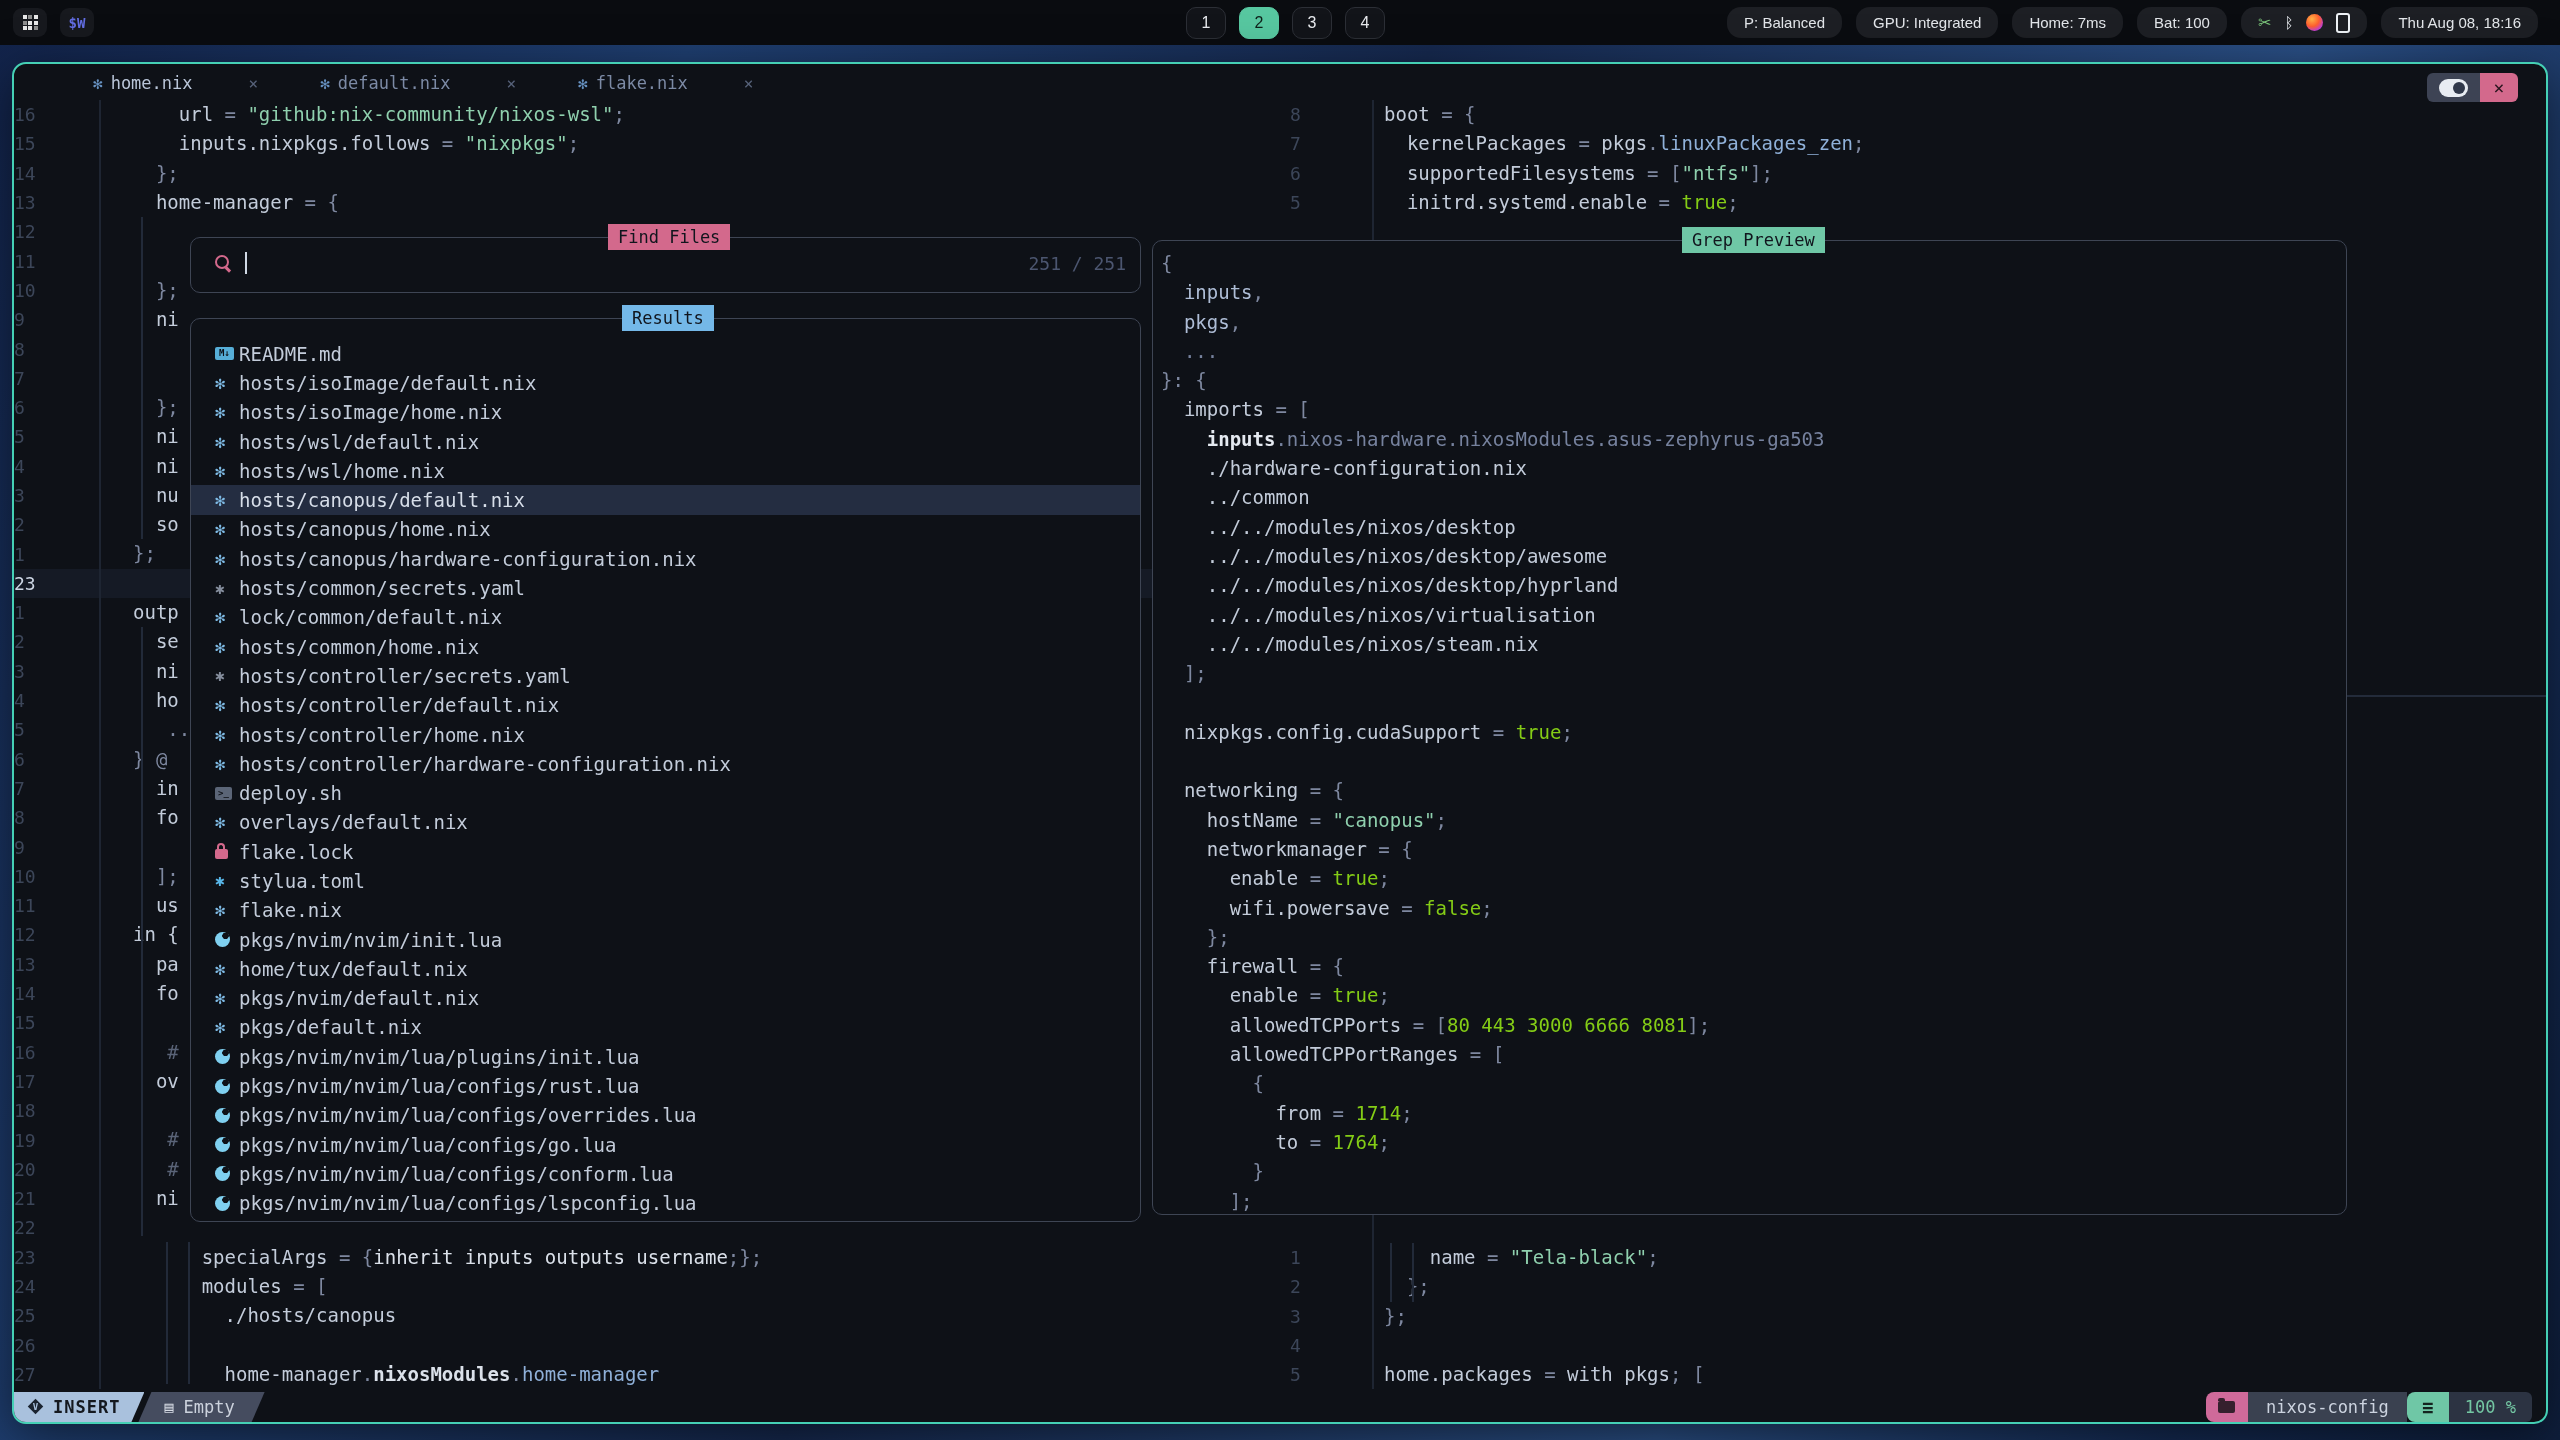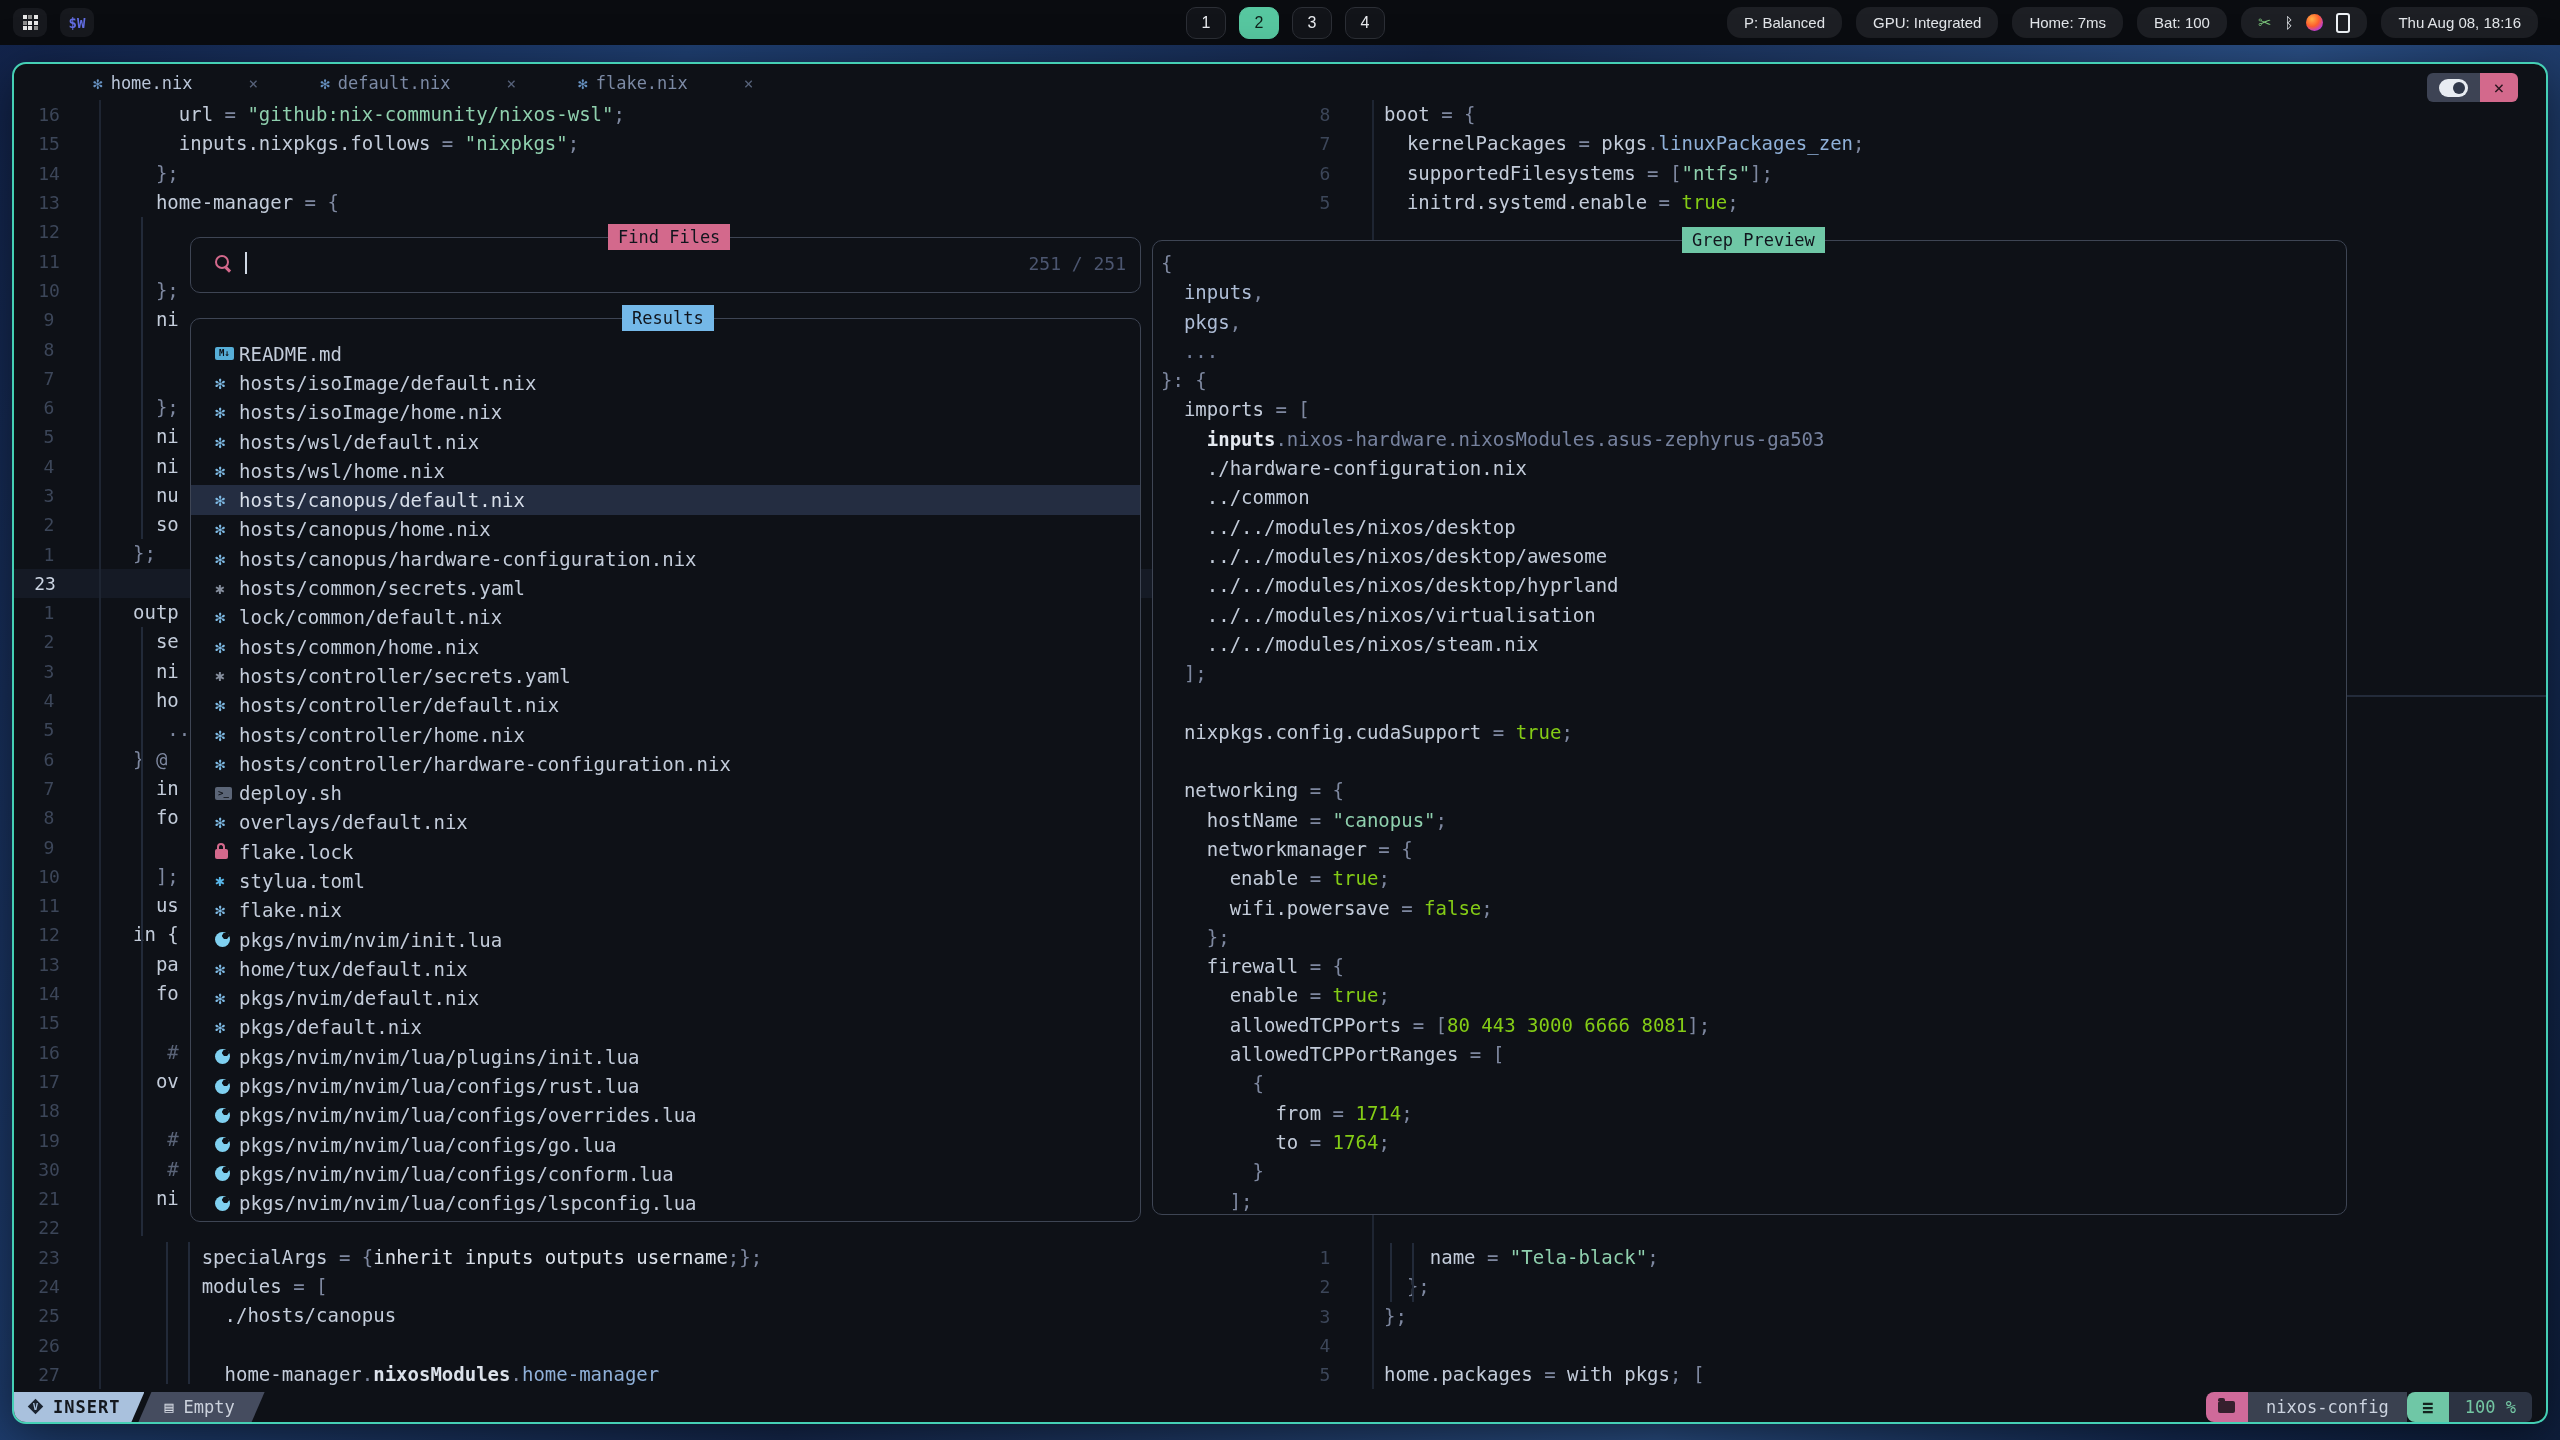--- a/index.html
+++ b/index.html
@@ -35,21 +35,21 @@
   .tab .close{margin-left:56px;color:#566179;font-size:16px;}
   #win-controls{position:absolute;right:28px;top:9px;display:flex;height:29px;}
   .ctl-toggle{width:53px;background:#3d4354;border-radius:6px 0 0 6px;display:flex;align-items:center;justify-content:center;}
   .ctl-toggle .knob{width:29px;height:18px;background:#e8ecf2;border-radius:9px;position:relative;}
   .ctl-toggle .knob::after{content:"";position:absolute;right:3px;top:3px;width:12px;height:12px;border-radius:50%;background:#30384a;}
   .ctl-close{width:38px;background:#d3698c;border-radius:0 6px 6px 0;display:flex;align-items:center;justify-content:center;
              color:#27141d;font-size:18px;}
   
   .pane{position:absolute;}
   .code-row{height:29.3px;display:flex;align-items:center;}
-  .code-row .ln{width:70px;flex:none;text-align:center;color:#3c4659;font-size:18px;}
+  .code-row .ln{width:70px;flex:none;text-align:left;color:#3c4659;font-size:18px;}
   .code-row.cur{background:#151a25;}
   .code-row.cur .ln{color:#cdd6e4;width:62px;padding-right:8px;}
   .code-row pre{margin:0;white-space:pre;font:19px/29.3px "DejaVu Sans Mono",monospace;}
   #left-pane pre{padding-left:49px;}
   .rpane pre{padding-left:24px;}
   .sg-i{color:#c3ccda}.sg-I{color:#dbe1ea}.sg-p{color:#7e88a0}.sg-s{color:#8fd0ae}
   .sg-b{color:#84cc16}.sg-a{color:#8fb0d8}.sg-A{color:#dbe1ea;font-weight:bold}
   .sg-w{color:#e4e9f0;font-weight:bold}.sg-d{color:#76829e}.sg-c{color:#5a6478}.sg-m{color:#aebdd6}
   .vline{position:absolute;width:1.5px;background:#222a39;}
   .hline{position:absolute;height:1.5px;background:#232b3a;}
@@ -314,21 +314,21 @@
       </div>
       <div class="code-row">
         <span class="ln">18</span>
         <pre></pre>
       </div>
       <div class="code-row">
         <span class="ln">19</span>
         <pre><span class="sg-c">   #</span></pre>
       </div>
       <div class="code-row">
-        <span class="ln">30</span>
+        <span class="ln">20</span>
         <pre><span class="sg-c">   #</span></pre>
       </div>
       <div class="code-row">
         <span class="ln">21</span>
         <pre><span class="sg-i">  ni</span></pre>
       </div>
       <div class="code-row">
         <span class="ln">22</span>
         <pre></pre>
       </div>

